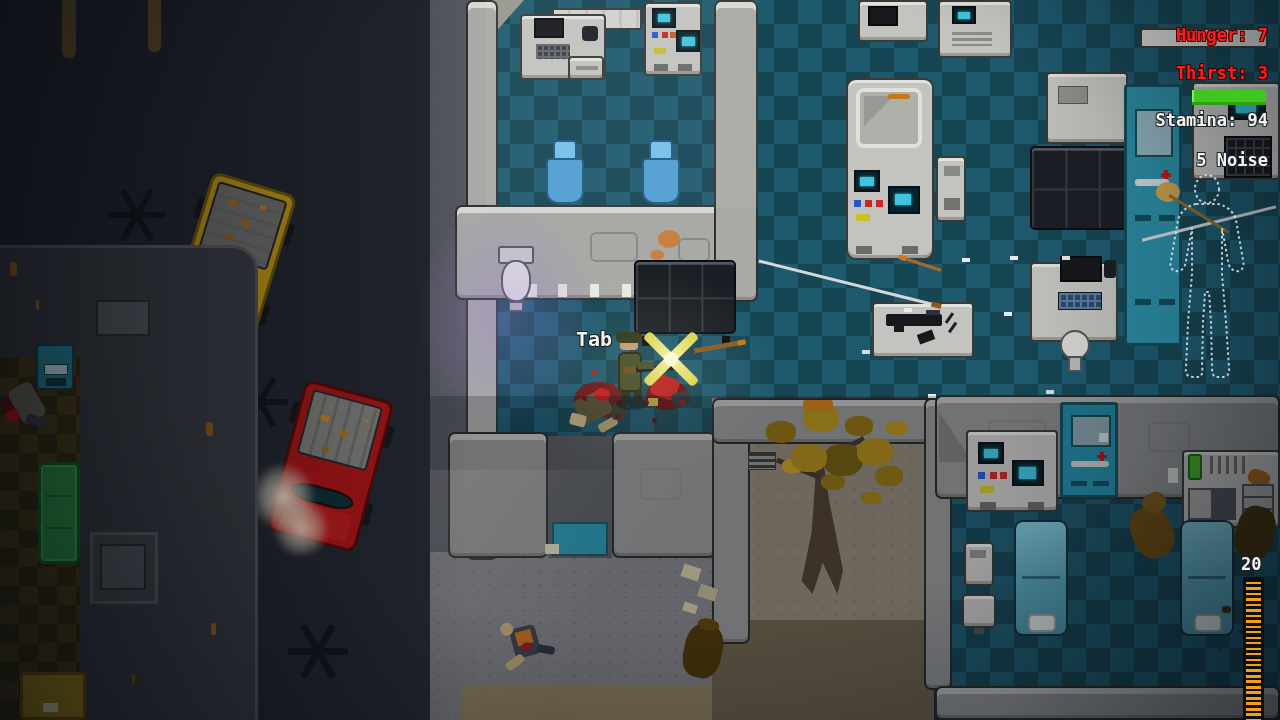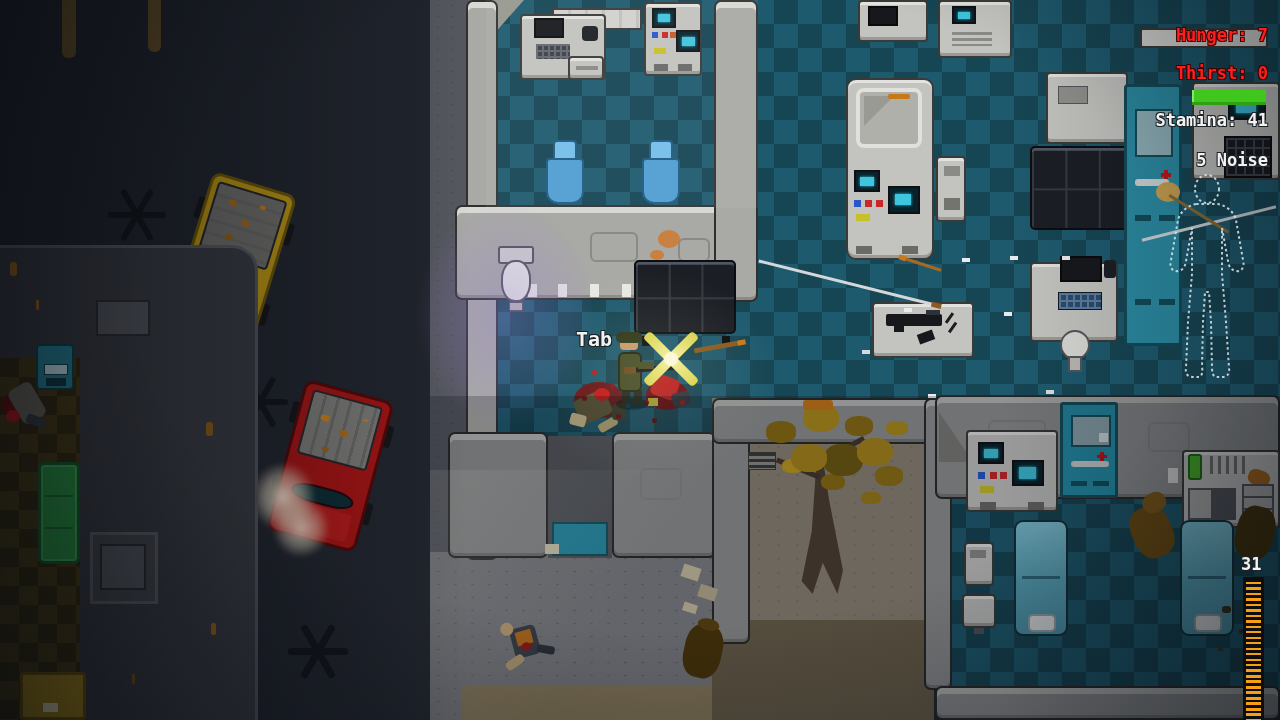--- a/index.html
+++ b/index.html
@@ -375,28 +375,28 @@
   <div class="overlay" style="left:486px;top:0;width:272px;height:208px;background:rgba(240,248,255,.06);"></div>
   <div class="overlay" style="left:470px;top:220px;width:360px;height:310px;background:radial-gradient(closest-side,rgba(255,246,215,.12),transparent 70%);"></div>
   <div class="overlay" style="left:386px;top:165px;width:240px;height:300px;background:radial-gradient(closest-side,rgba(152,128,216,.33),rgba(152,128,216,.12) 55%,transparent 75%);"></div>
   <div class="overlay" style="left:430px;top:470px;width:300px;height:250px;background:linear-gradient(125deg,rgba(255,255,240,.12),transparent 60%);"></div>
   <div class="overlay" style="left:430px;top:396px;width:850px;height:324px;background:rgba(6,10,16,.22);"></div>
   <div class="overlay" style="left:1000px;top:0;width:280px;height:720px;background:linear-gradient(90deg,transparent,rgba(5,9,15,.25));"></div>
   <div class="overlay" style="left:0;top:0;width:470px;height:720px;background:linear-gradient(90deg,rgba(4,6,12,.55),rgba(4,6,12,.28) 55%,rgba(4,6,12,0));"></div>
   <div class="overlay" style="left:0;top:0;width:1280px;height:720px;background:radial-gradient(ellipse at 52% 42%,transparent 55%,rgba(4,8,14,.38));"></div>
 
   <div class="red-txt" style="right:12px;left:auto;top:25px;font-size:17px;">Hunger: 7</div>
-  <div class="red-txt" style="right:12px;left:auto;top:63px;font-size:17px;">Thirst: 0</div>
+  <div class="red-txt" style="right:12px;left:auto;top:63px;font-size:17px;">Thirst: 3</div>
   <div style="left:1192px;top:90px;width:74px;height:15px;background:#3fc71e;box-shadow:inset 0 -3px 0 #2ea012, inset 2px 0 0 #8ae66a;"></div>
-  <div class="white-txt" style="right:12px;left:auto;top:110px;font-size:17px;">Stamina: 41</div>
+  <div class="white-txt" style="right:12px;left:auto;top:110px;font-size:17px;">Stamina: 94</div>
   <div class="white-txt" style="right:12px;left:auto;top:150px;font-size:17px;">5 Noise</div>
 
   <svg style="left:1152px;top:172px;" width="120" height="212" viewBox="0 0 120 212">
     <ellipse cx="55" cy="17" rx="12" ry="14" fill="none" stroke="#dce6ea" stroke-width="2" stroke-dasharray="2.5 2.8" opacity=".85"></ellipse>
     <path d="M44,32 C35,34 28,40 26,48 L19,88 C17,96 21,100 26,99 C31,98 33,95 34,89 L40,56 L40,102 L36,150 L34,196 C33,202 36,205 41,205 L47,205 C50,204 51,200 50,195 L51,150 L53,120 L57,120 L59,150 L60,195 C60,200 61,205 64,205 L70,205 C75,205 78,202 77,196 L74,150 L70,102 L70,56 L76,89 C77,95 79,98 84,99 C89,100 93,96 91,88 L84,48 C82,40 75,34 66,32 Z" fill="none" stroke="#dce6ea" stroke-width="2" stroke-dasharray="2.5 2.8" opacity=".85"></path>
   </svg>
 
   <div class="white-txt" style="left:576px;top:327px;font-size:20px;text-align:right;">Tab</div>
 
-  <div class="white-txt" style="left:1241px;top:554px;font-size:17px;">31</div>
+  <div class="white-txt" style="left:1241px;top:554px;font-size:17px;">20</div>
   <div style="left:1243px;top:577px;width:21px;height:143px;background:repeating-linear-gradient(180deg,#0e0e0e 0 1.5px,#f5a012 1.5px 4px,#0e0e0e 4px 5.5px);border:3px solid #0e0e0e;border-bottom:none;"></div>
 
 </div>
 
 </body></html>

